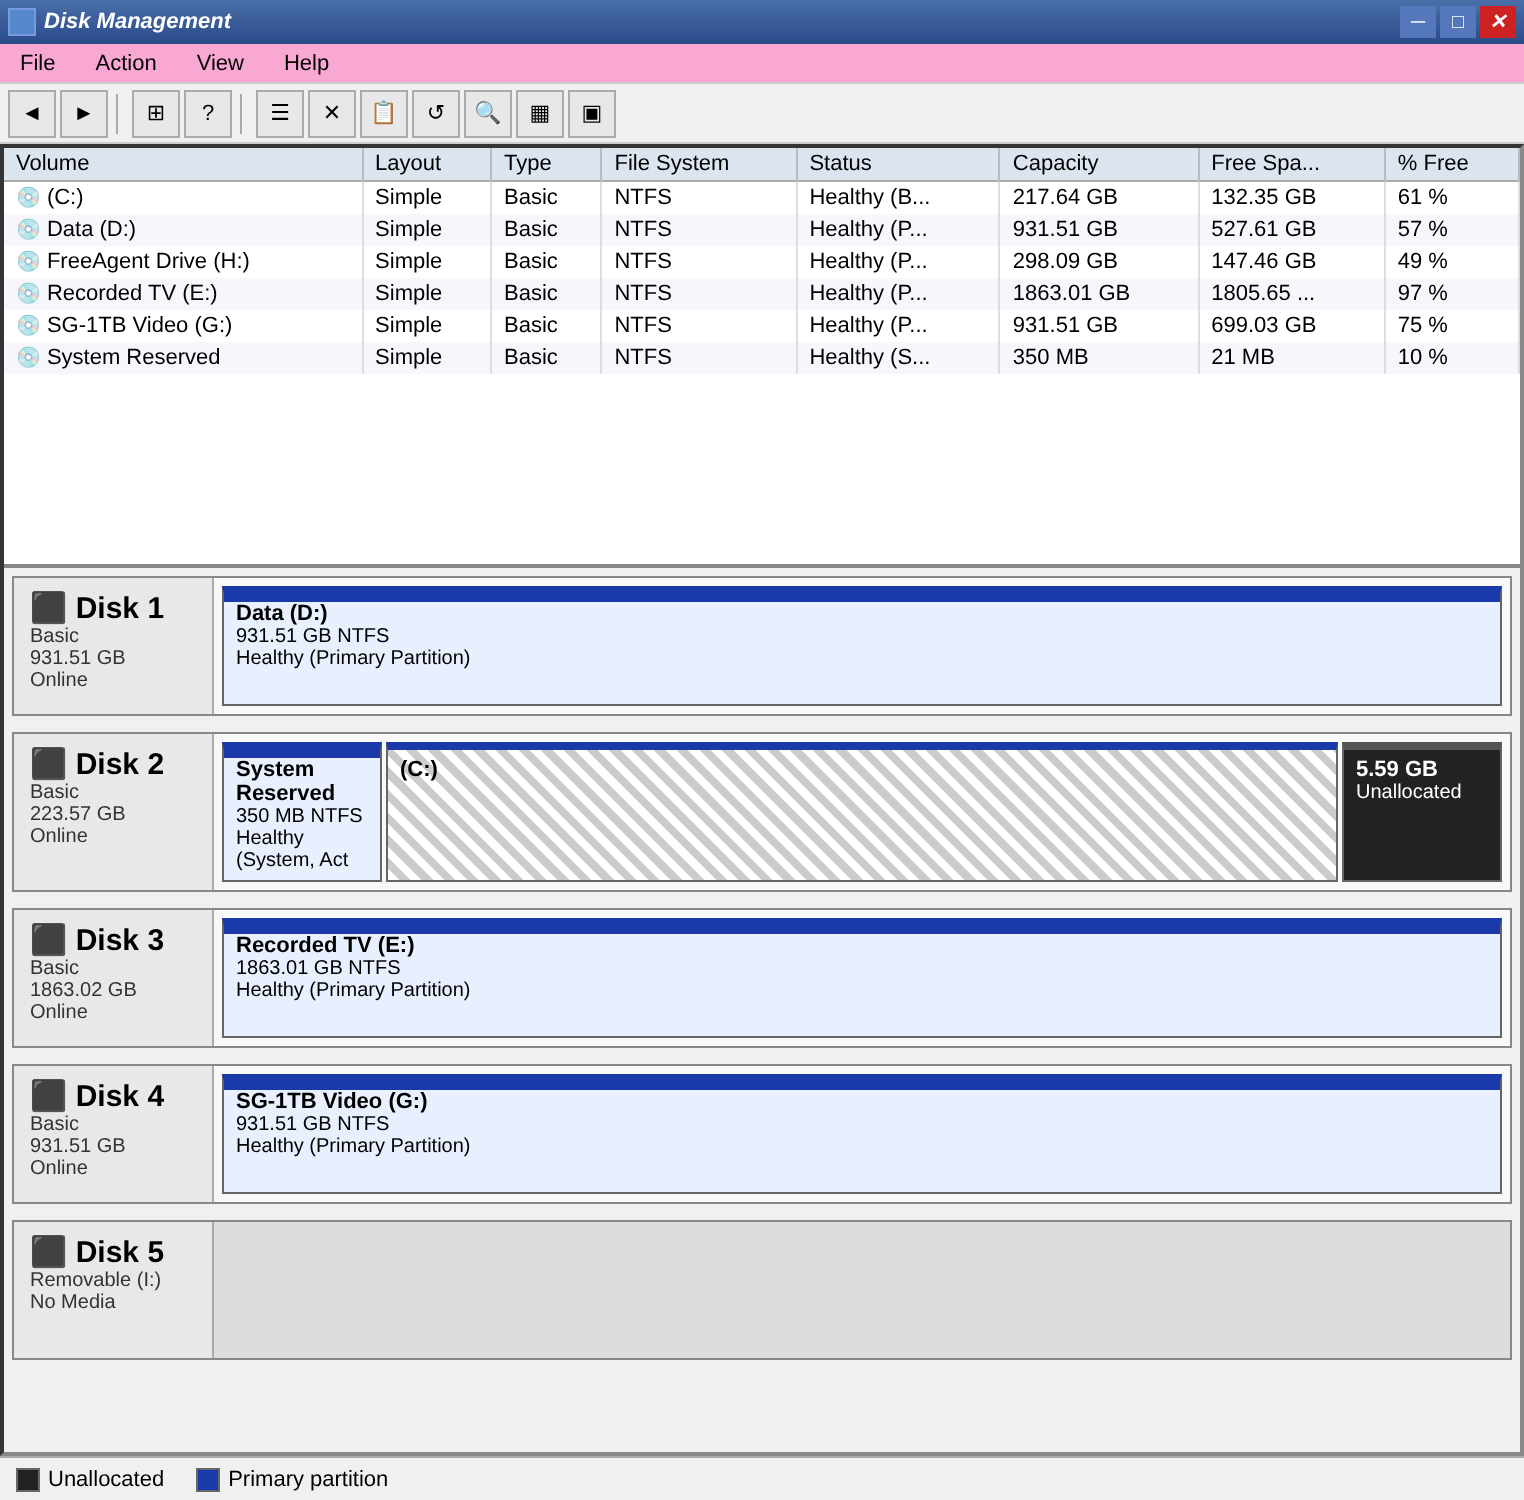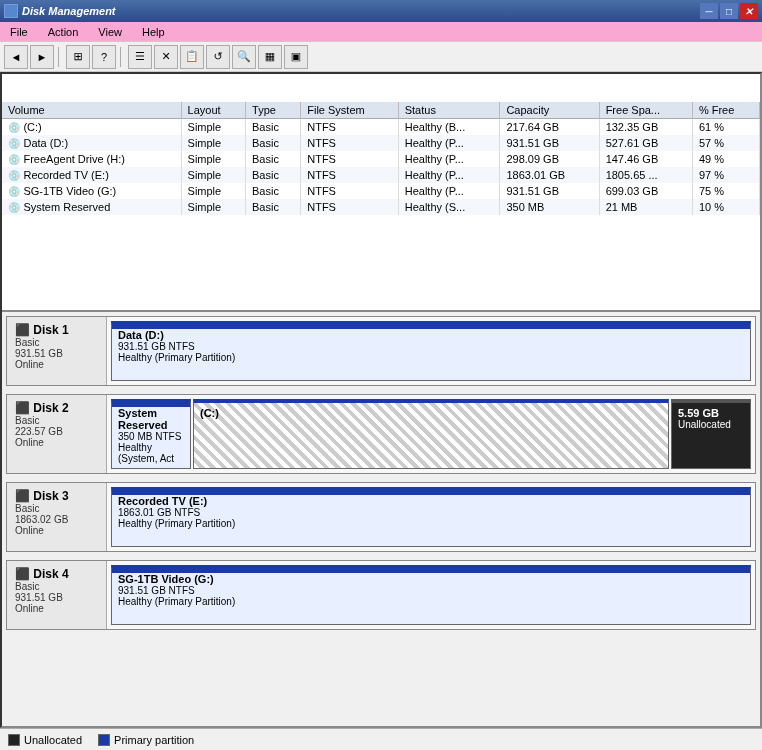--- a/index.html
+++ b/index.html
@@ -80,21 +80,20 @@
       display: flex;
       flex-direction: column;
     }
 
     
     .table-section {
       height: 210px;
       overflow-y: auto;
       border-bottom: 2px solid #888;
       flex-shrink: 0;
-      margin-top: 28px;
     }
     table {
       width: 100%;
       border-collapse: collapse;
       font-size: 11px;
     }
     thead tr {
       background: #dce4f0;
       border-bottom: 1px solid #aaa;
     }
@@ -129,21 +128,21 @@
       border: 1px solid #888;
     }
     .disk-label {
       width: 100px;
       min-width: 100px;
       padding: 6px 8px;
       background: #e8e8e8;
       border-right: 1px solid #aaa;
       font-size: 11px;
     }
-    .disk-label b { display: block; font-size: 12px; }
+    .disk-label b { display: block; font-size: 15px; }
     .disk-label span { font-size: 10px; color: #333; display: block; }
     .disk-partitions {
       flex: 1;
       display: flex;
       padding: 4px;
       gap: 2px;
       background: #f8f8f8;
     }
 
     .partition {
@@ -404,20 +403,31 @@
     <span>Online</span>
         </div>
         <div class="disk-partitions">
           <div class="partition primary" style="flex: 10 1 0%;">
             <b>SG-1TB Video (G:)</b>
           <span>931.51 GB NTFS</span>
           <span>Healthy (Primary Partition)</span>
           </div>
         </div>
       </div>
+      <div class="disk-row">
+        <div class="disk-label">
+          <b>⬛ Disk 5</b>
+    <span>Removable (I:)</span>
+    <span></span>
+    <span>No Media</span>
+        </div>
+        <div class="disk-partitions" style="background: rgb(221, 221, 221);">
+          <span></span>
+        </div>
+      </div>
     </div>
 
 </div>
 
 <div class="status-bar">
   <div class="legend-item">
     <div class="legend-box unallocated"></div>
     <span>Unallocated</span>
   </div>
   <div class="legend-item">

